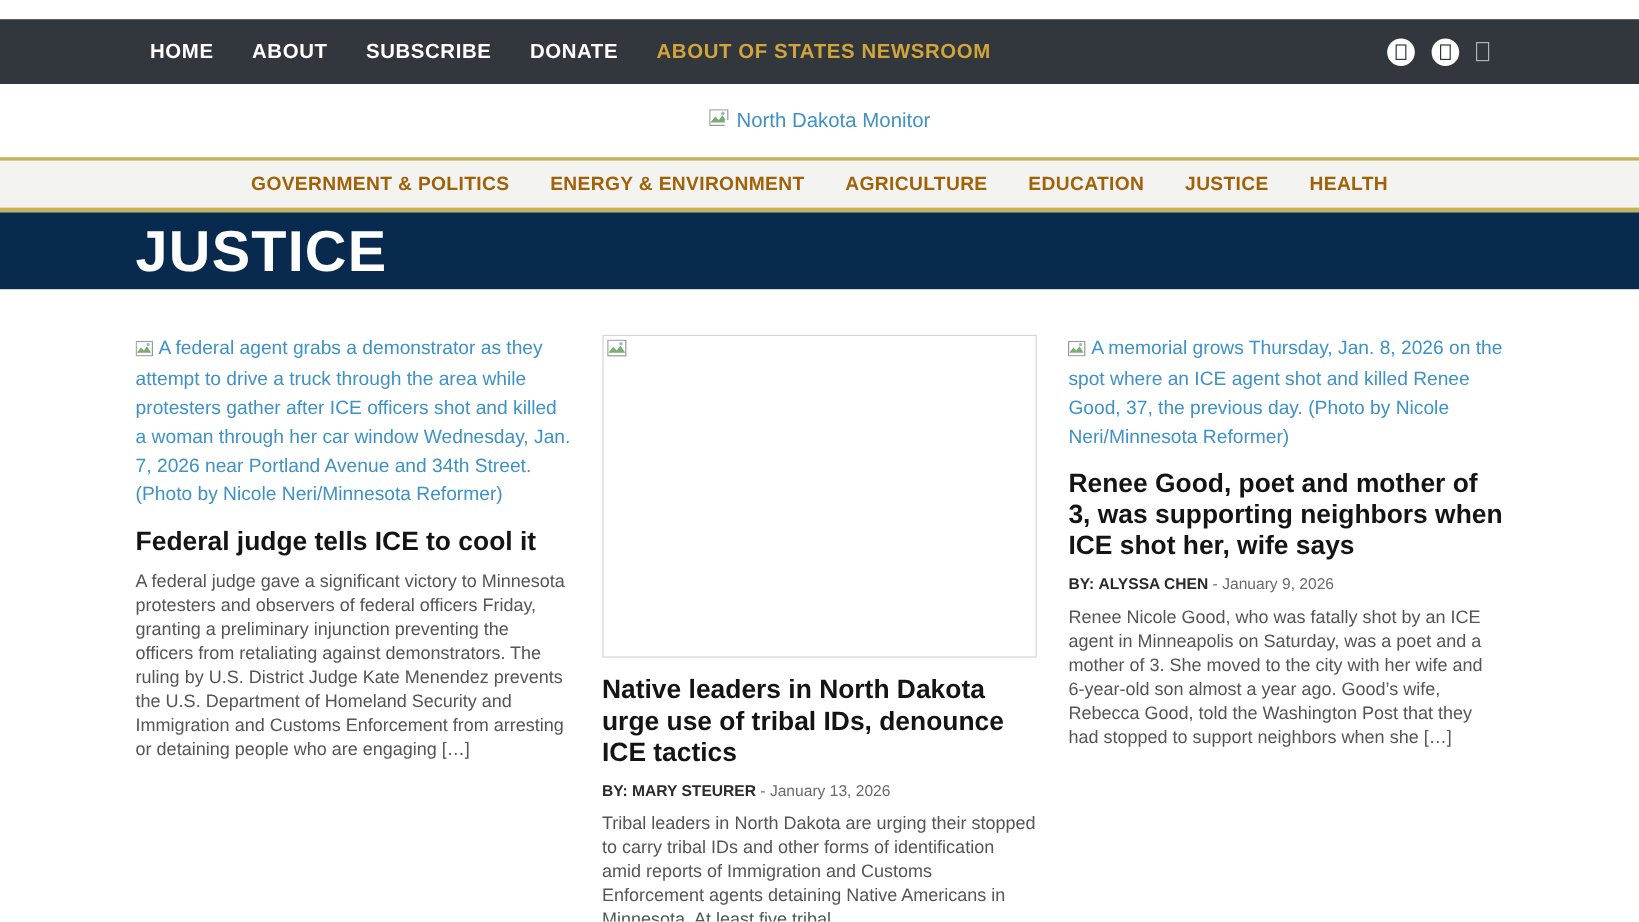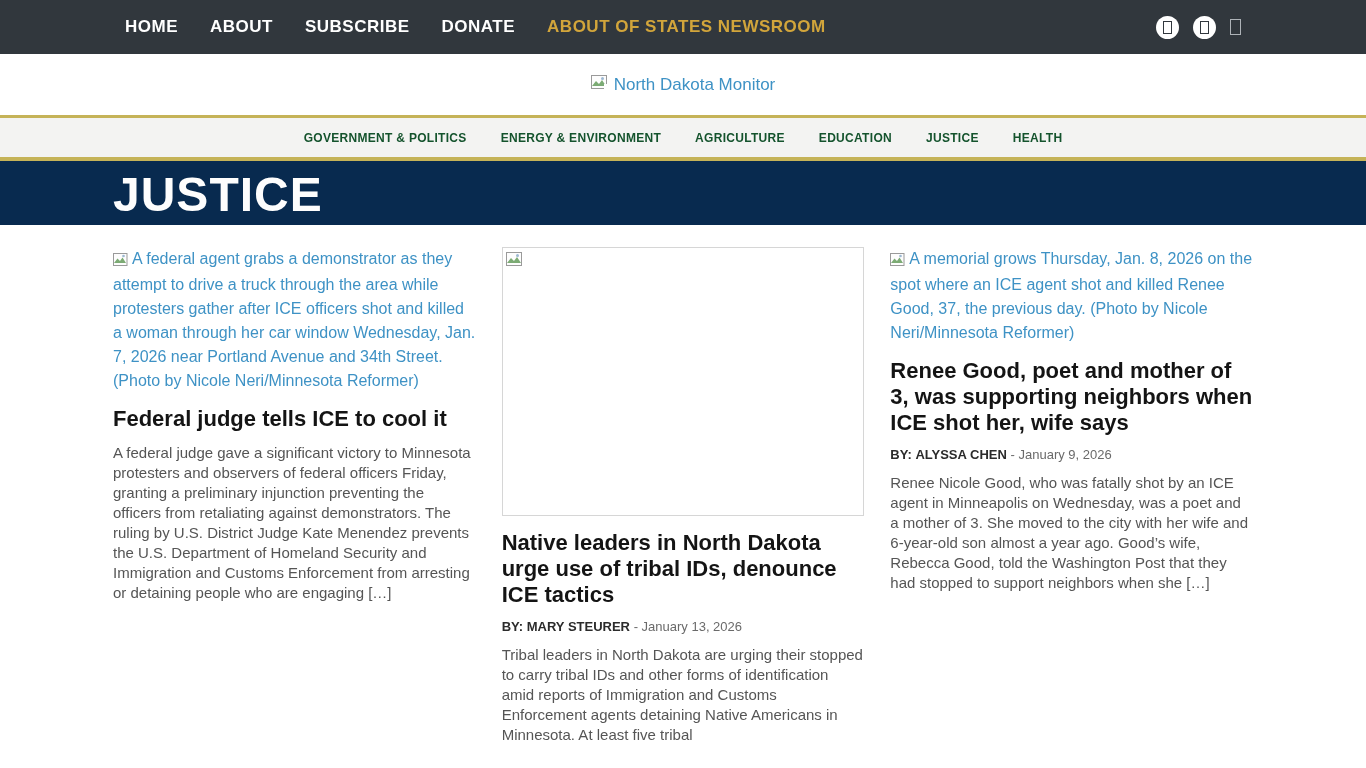--- a/index.html
+++ b/index.html
@@ -1,18 +1,18 @@
 <!DOCTYPE html>
 <html><head>
 <meta charset="utf-8">
 <style>
   * { margin:0; padding:0; box-sizing:border-box; }
   html,body { width:1366px; height:768px; overflow:hidden; background:#fff;
               font-family:"Liberation Sans", sans-serif; }
-  .container { width:1140px; margin:0 auto; }
+  .container { width:1140px; margin:16px auto; }
 
   
   .topbar { background:#31373d; height:54px; }
   .topbar .container { display:flex; align-items:center; justify-content:space-between; height:54px; padding:0 12px; }
   .topmenu { display:flex; align-items:center; gap:32px; }
   .topmenu .item { color:#fff; font-size:17px; font-weight:bold; letter-spacing:0.5px; cursor:pointer; }
   .topmenu .item.highlight { color:#d2a53b; }
   .topicons { display:flex; align-items:center; gap:14px; }
   .circle-icon { width:23px; height:23px; border-radius:50%; background:#fff; display:flex; align-items:center; justify-content:center; cursor:pointer; }
   .tofu-dark { width:9px; height:13px; border:1.5px solid #31373d; }
@@ -21,21 +21,21 @@
   
   .logohead { background:#fff; height:64px; display:flex; align-items:center; justify-content:center;
               border-bottom:3px solid #c5b358; }
   .logo-link { display:flex; align-items:center; gap:2px; color:#3e92c5; font-size:17px; cursor:pointer; }
   .bimg-icon { display:inline-block; vertical-align:-2px; margin-right:3px; }
 
   
   .catnav { background:#f3f3f2; height:43px; display:flex; align-items:center; justify-content:center;
             border-bottom:4px solid #c5b358; }
   .catnav .inner { display:flex; gap:34px; }
-  .catnav .item { font-size:12px; font-weight:bold; color:#14532d; letter-spacing:0.3px; cursor:pointer; }
+  .catnav .item { font-size:16px; font-weight:bold; color:#a16207; letter-spacing:0.3px; cursor:pointer; }
 
   
   .banner { background:#082a4f; height:64px; display:flex; align-items:center; }
   .banner h1 { color:#fdfdfd; font-size:48px; font-weight:bold; letter-spacing:1px; line-height:1; padding-top:4px; }
 
   
   .articles { display:grid; grid-template-columns:repeat(3, 1fr); column-gap:26px; padding-top:22px; }
   .img-alt { color:#3e92c5; font-size:16px; line-height:24px; margin-bottom:13px; cursor:pointer; }
   .img-placeholder { height:269px; border:1px solid #d6d6d6; margin-bottom:14px; padding:3px; cursor:pointer; }
   .card h2 { font-size:22px; line-height:26px; color:#141414; font-weight:bold; margin-bottom:11px; cursor:pointer; }
@@ -142,17 +142,17 @@
               <path d="M1 10 L4.5 5.5 L7 8 L9.5 4.5 L13 10 Z" fill="#7cab74"></path>
               <circle cx="10.5" cy="3" r="1.3" fill="#9db8d2"></circle>
             </svg>
         </span><span>A memorial grows Thursday, Jan. 8, 2026 on the spot where an ICE agent shot and killed Renee Good, 37, the previous day. (Photo by Nicole Neri/Minnesota Reformer)</span>
       </div>
       <h2>Renee Good, poet and mother of 3, was supporting neighbors when ICE shot her, wife says</h2>
       <div class="byline">
         <span class="label">BY:</span>
         <span class="author">ALYSSA CHEN</span><span class="date"> - January 9, 2026</span>
       </div>
-      <div class="excerpt">Renee Nicole Good, who was fatally shot by an ICE agent in Minneapolis on Wednesday, was a poet and a mother of 3. She moved to the city with her wife and 6-year-old son almost a year ago. Good’s wife, Rebecca Good, told the Washington Post that they had stopped to support neighbors when she […]</div>
+      <div class="excerpt">Renee Nicole Good, who was fatally shot by an ICE agent in Minneapolis on Saturday, was a poet and a mother of 3. She moved to the city with her wife and 6-year-old son almost a year ago. Good’s wife, Rebecca Good, told the Washington Post that they had stopped to support neighbors when she […]</div>
     </div>
 
   </div>
 </div>
 
 </body></html>

